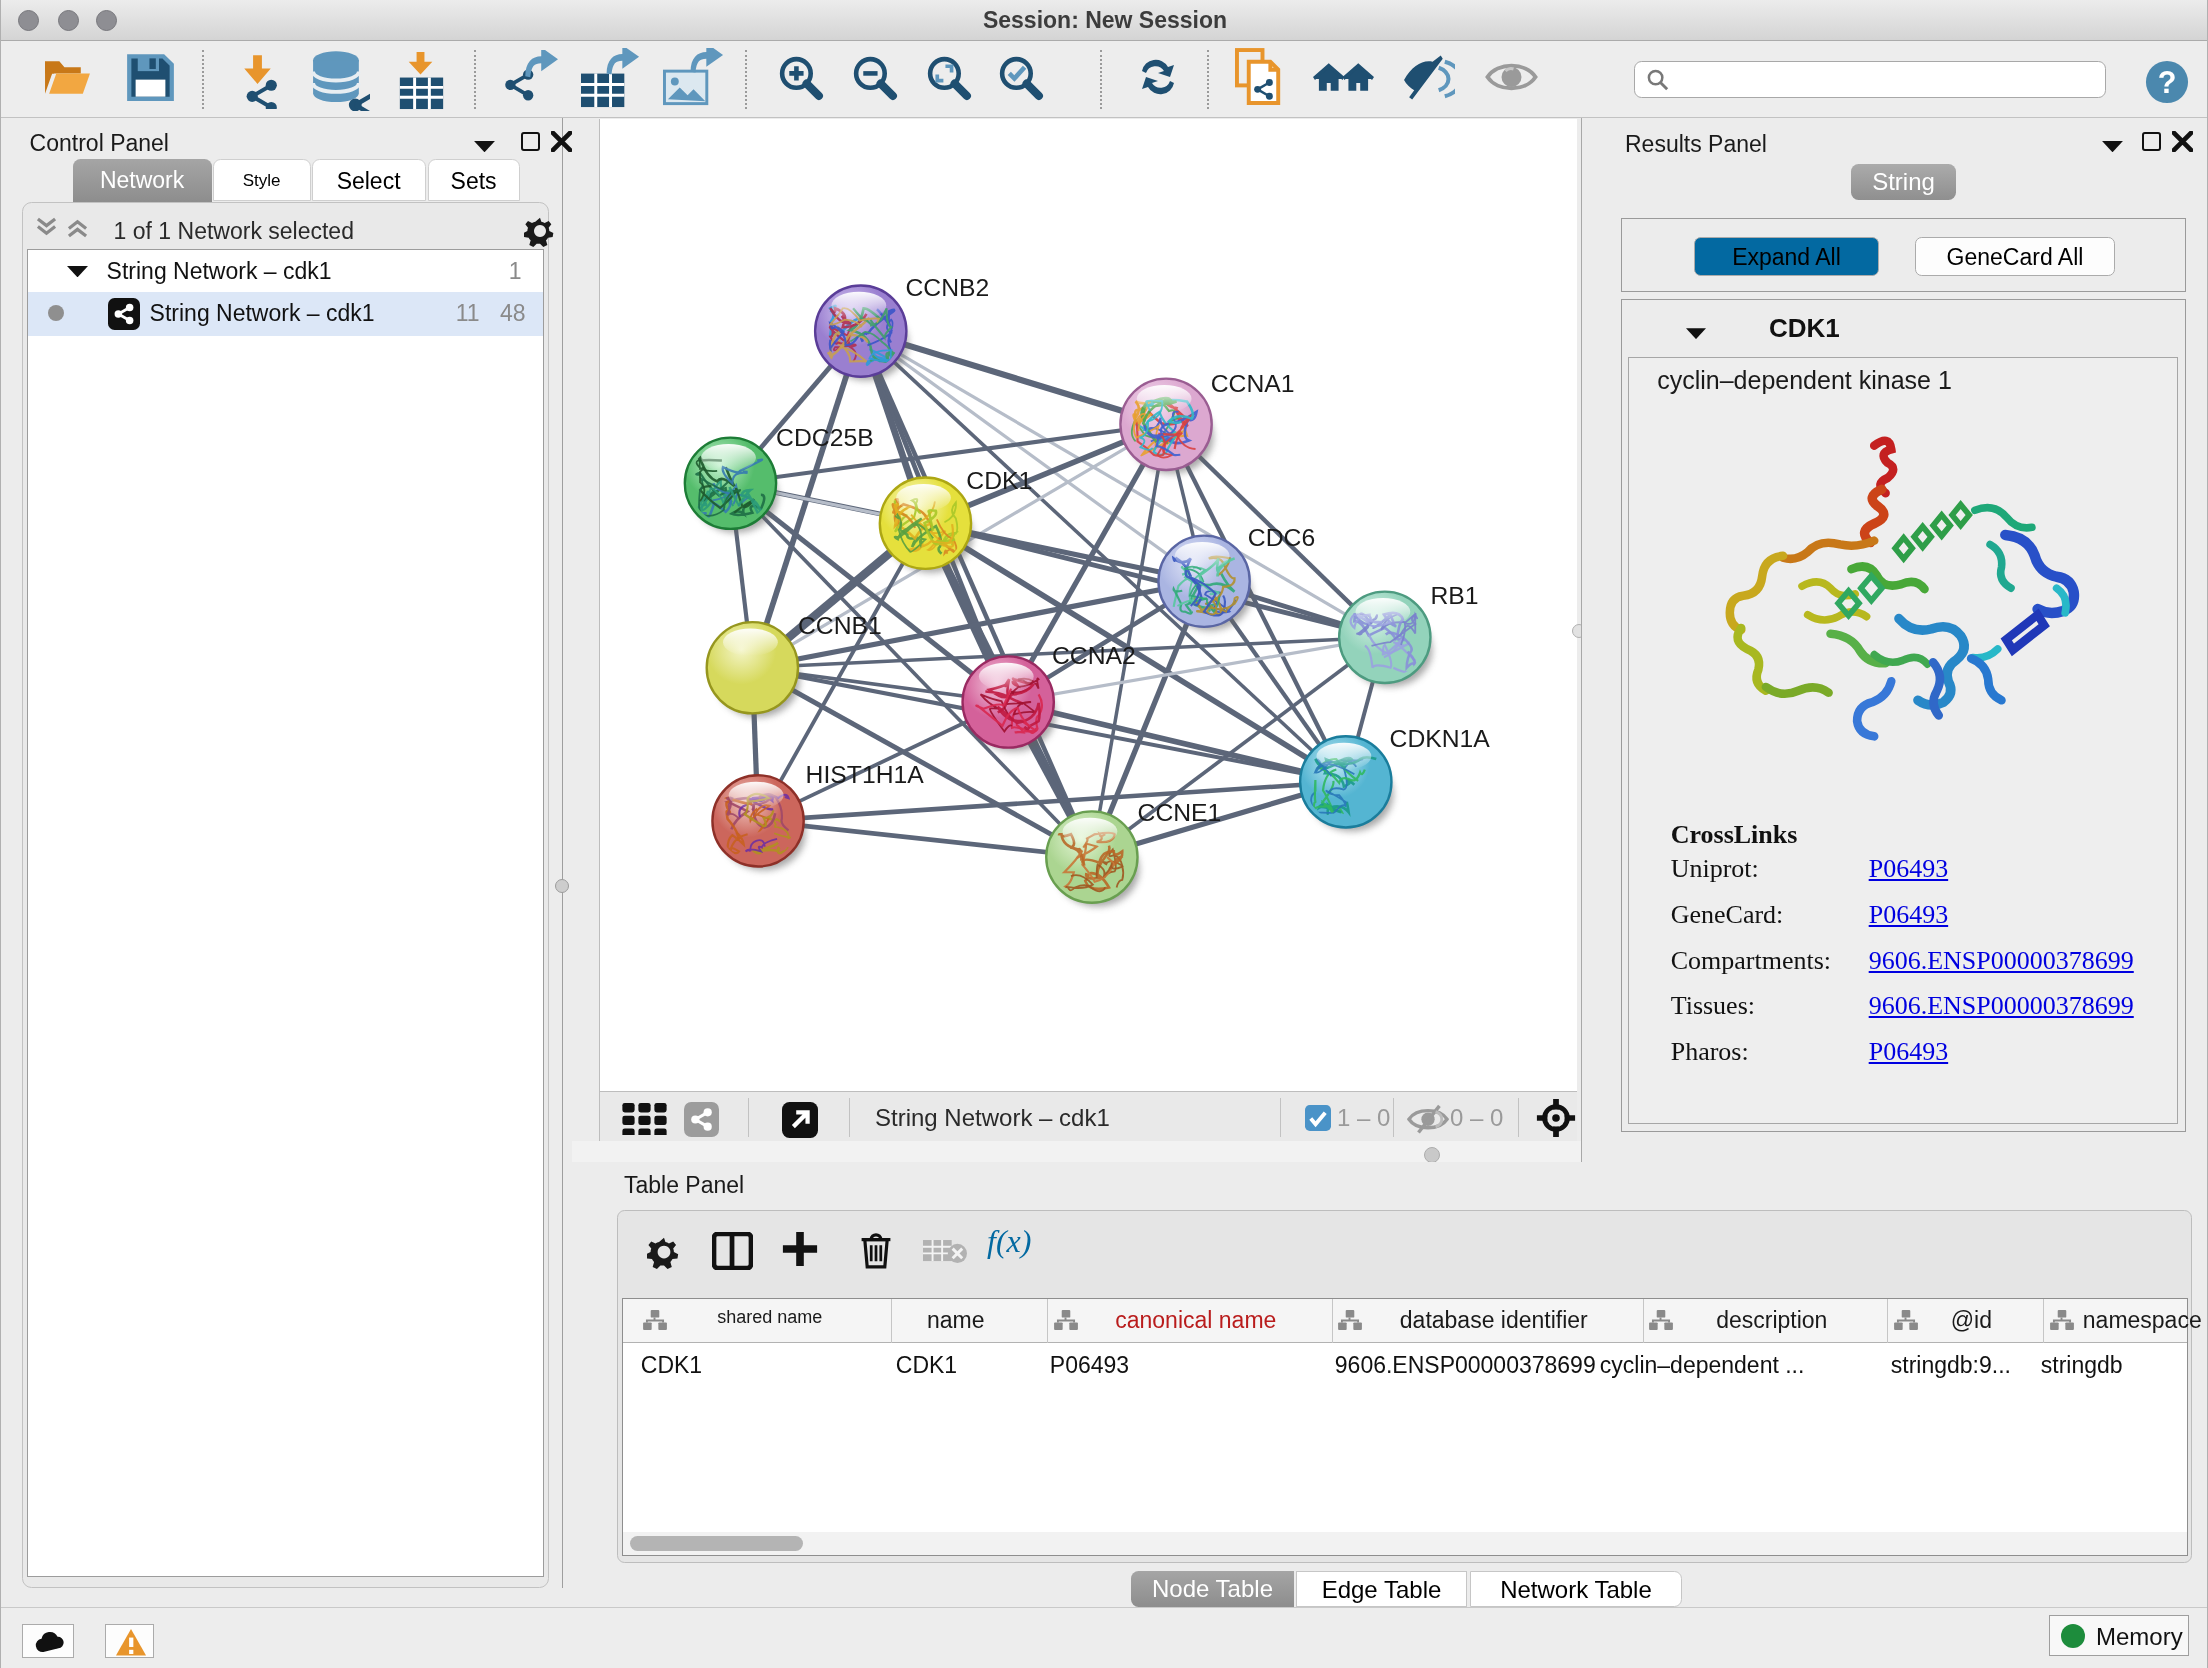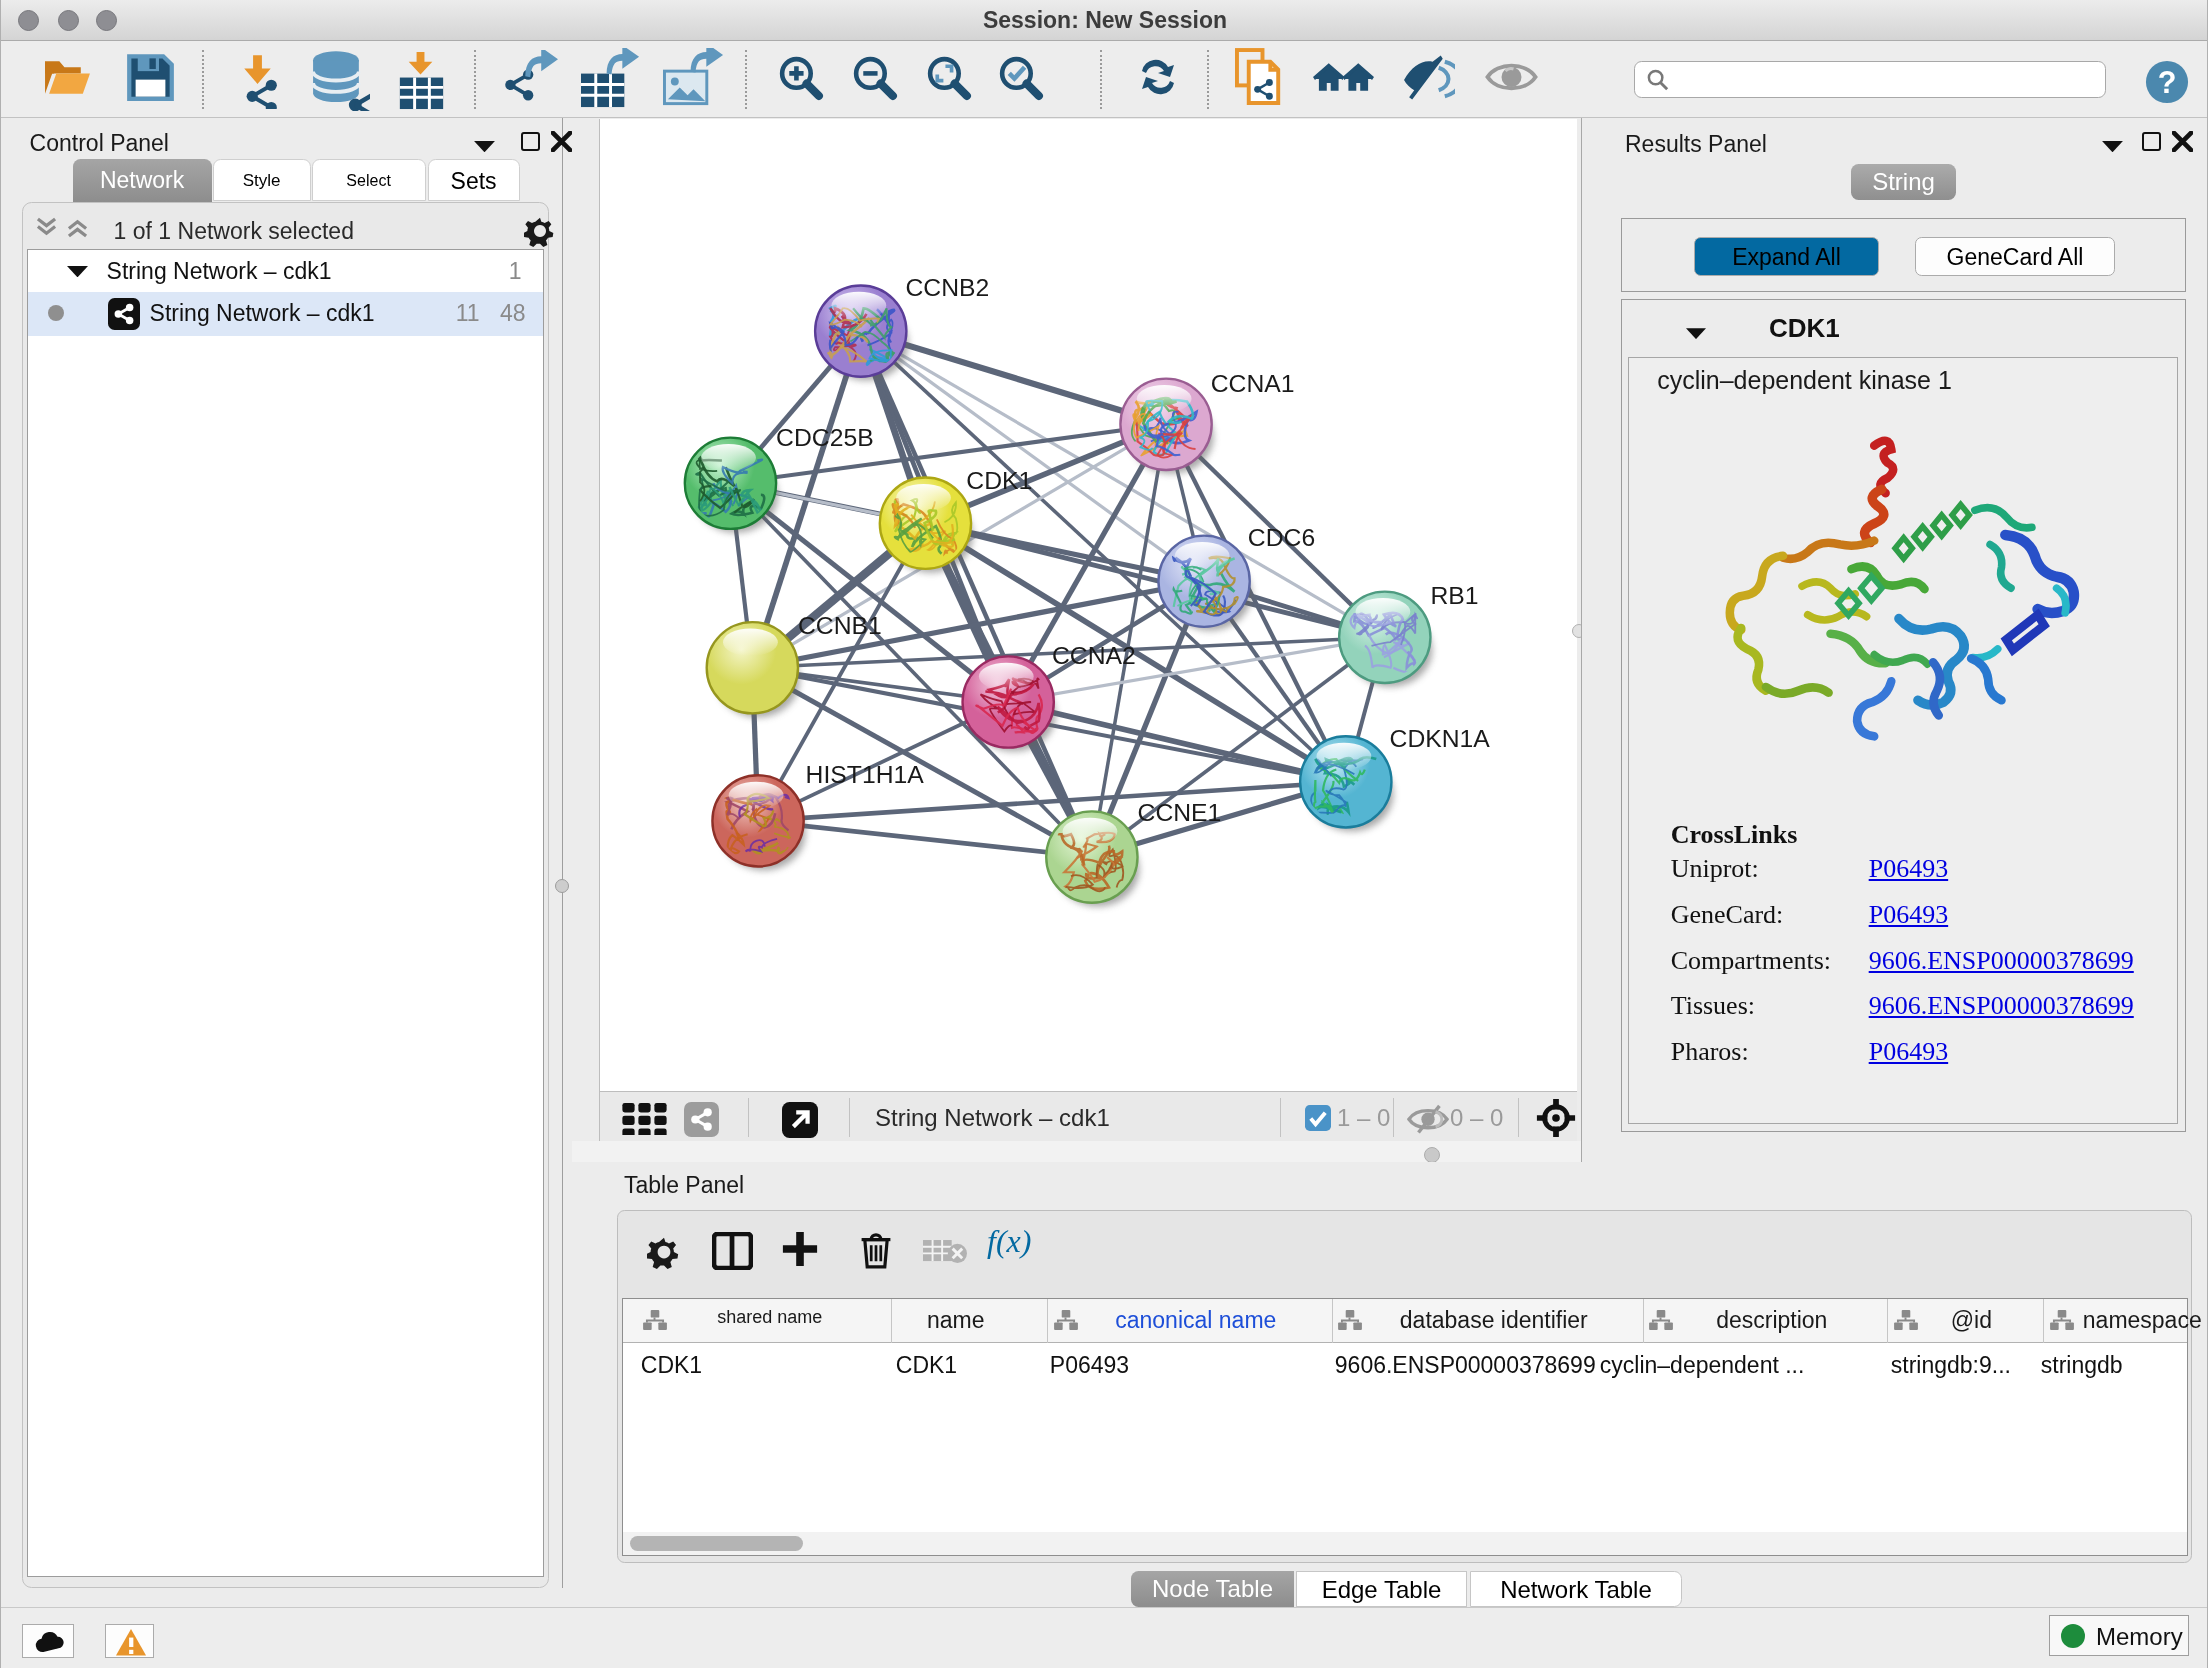--- a/index.html
+++ b/index.html
@@ -167,21 +167,21 @@
  <svg style="position:absolute;left:465px;top:21px" width="21" height="13.3" viewBox="0 0 22 14">
       <path d="M0 2 h22 l-11 12 z" fill="#111"></path>
     </svg>
  <div style="position:absolute;left:512px;top:14.3px;width:19px;height:19px;border:2.9px solid #111;border-radius:2.9px"></div>
  <svg style="position:absolute;left:542px;top:13.3px" width="21" height="21" viewBox="0 0 22 22">
       <path d="M2 2 L20 20 M20 2 L2 20" stroke="#111" stroke-width="5" stroke-linecap="round"></path>
     </svg>
  
  <div style="position:absolute;left:64px;top:41px;width:139px;height:43px;background:linear-gradient(#a5a5a5,#8d8d8d);border-radius:7.6px 7.6px 0 0;color:#fff;font-size:23px;text-align:center;line-height:43px">Network</div>
  <div style="position:absolute;left:204px;top:41px;width:98px;height:42px;background:#fff;border:1px solid #cfcfcf;border-radius:7.6px 7.6px 0 0;font-size:17px;text-align:center;line-height:42px">Style</div>
- <div style="position:absolute;left:303px;top:41px;width:114px;height:42px;background:#fff;border:1px solid #cfcfcf;border-radius:7.6px 7.6px 0 0;font-size:16px;text-align:center;line-height:42px">Select</div>
+ <div style="position:absolute;left:303px;top:41px;width:114px;height:42px;background:#fff;border:1px solid #cfcfcf;border-radius:7.6px 7.6px 0 0;font-size:23px;text-align:center;line-height:42px">Select</div>
  <div style="position:absolute;left:419px;top:41px;width:92px;height:42px;background:#fff;border:1px solid #cfcfcf;border-radius:7.6px 7.6px 0 0;font-size:23px;text-align:center;line-height:42px">Sets</div>
  
  <div style="position:absolute;left:13.3px;top:84px;width:527px;height:1386px;background:#e9e9e9;border:1px solid #c2c2c2;border-radius:9.5px"></div>
  
  <svg style="position:absolute;left:27.6px;top:99px" width="21" height="21" viewBox="0 0 22 22">
       <g fill="none" stroke="#8a8a8a" stroke-width="3.4">
         <path d="M2 2 l9 7 9 -7"></path>
         <path d="M2 10 l9 7 9 -7"></path>
       </g>
     </svg>
@@ -716,21 +716,21 @@
           <div style="position:absolute;left:255px;top:7.6px;width:156px;font-size:23px;color:#1a1a1a;text-align:center">name</div>
           <div style="position:absolute;left:424px;top:0;width:271px;height:44px;border-left:1px solid #c6c6c6"></div>
           <svg style="position:absolute;left:431px;top:11.4px" width="24" height="20" viewBox="0 0 25 21">
             <g fill="#8a8a8a">
               <rect x="8" y="0" width="9" height="8" rx="1"></rect>
               <rect x="0" y="13" width="9" height="8" rx="1"></rect>
               <rect x="16" y="13" width="9" height="8" rx="1"></rect>
               <path d="M12 8 v3 M4 13 v-2 h17 v2" stroke="#8a8a8a" stroke-width="2" fill="none"></path>
             </g>
           </svg>
-          <div style="position:absolute;left:464px;top:7.6px;width:218px;font-size:23px;color:#1d4ed8;text-align:center">canonical name</div>
+          <div style="position:absolute;left:464px;top:7.6px;width:218px;font-size:23px;color:#b91c1c;text-align:center">canonical name</div>
           <div style="position:absolute;left:709px;top:0;width:298px;height:44px;border-left:1px solid #c6c6c6"></div>
           <svg style="position:absolute;left:715px;top:11.4px" width="24" height="20" viewBox="0 0 25 21">
             <g fill="#8a8a8a">
               <rect x="8" y="0" width="9" height="8" rx="1"></rect>
               <rect x="0" y="13" width="9" height="8" rx="1"></rect>
               <rect x="16" y="13" width="9" height="8" rx="1"></rect>
               <path d="M12 8 v3 M4 13 v-2 h17 v2" stroke="#8a8a8a" stroke-width="2" fill="none"></path>
             </g>
           </svg>
           <div style="position:absolute;left:749px;top:7.6px;width:244px;font-size:23px;color:#1a1a1a;text-align:center">database identifier</div>

